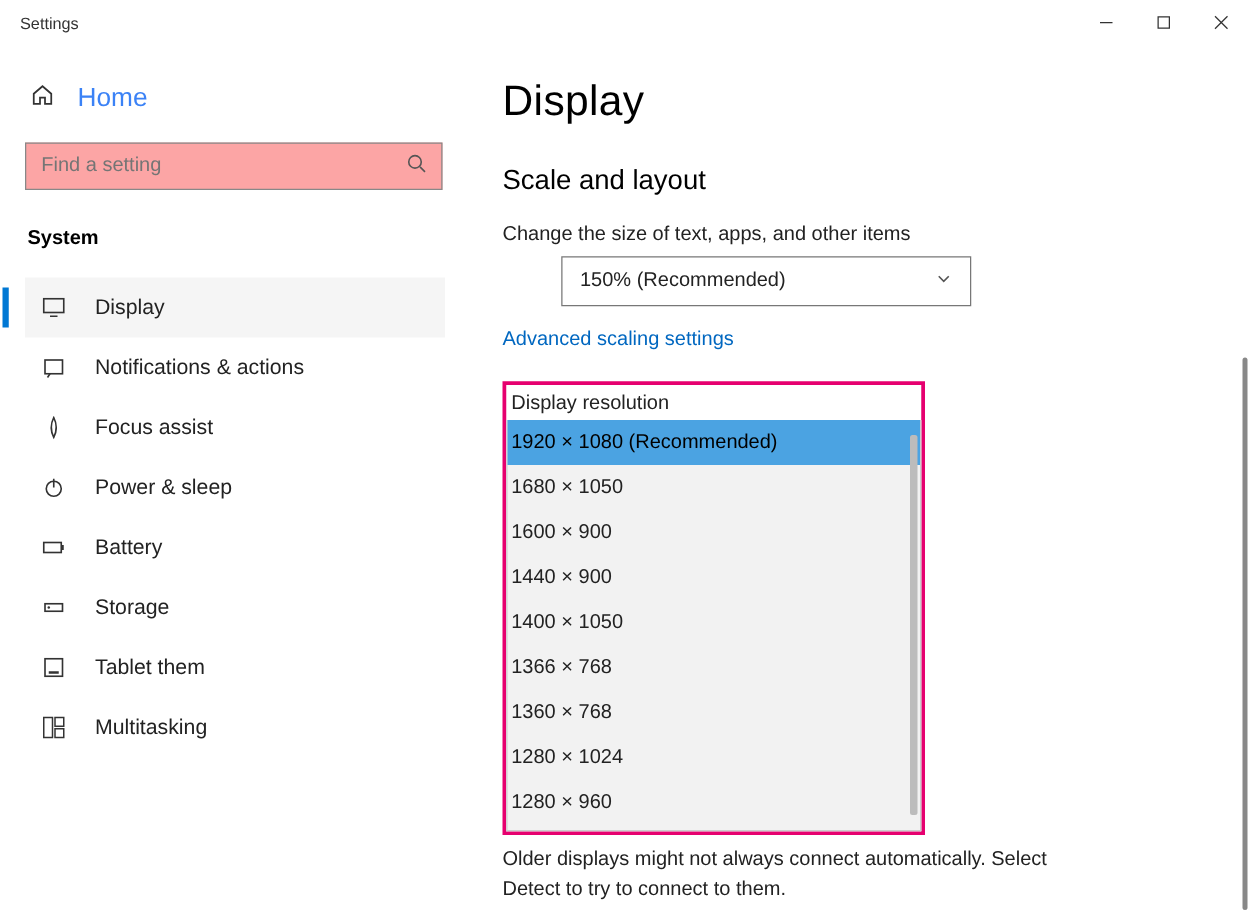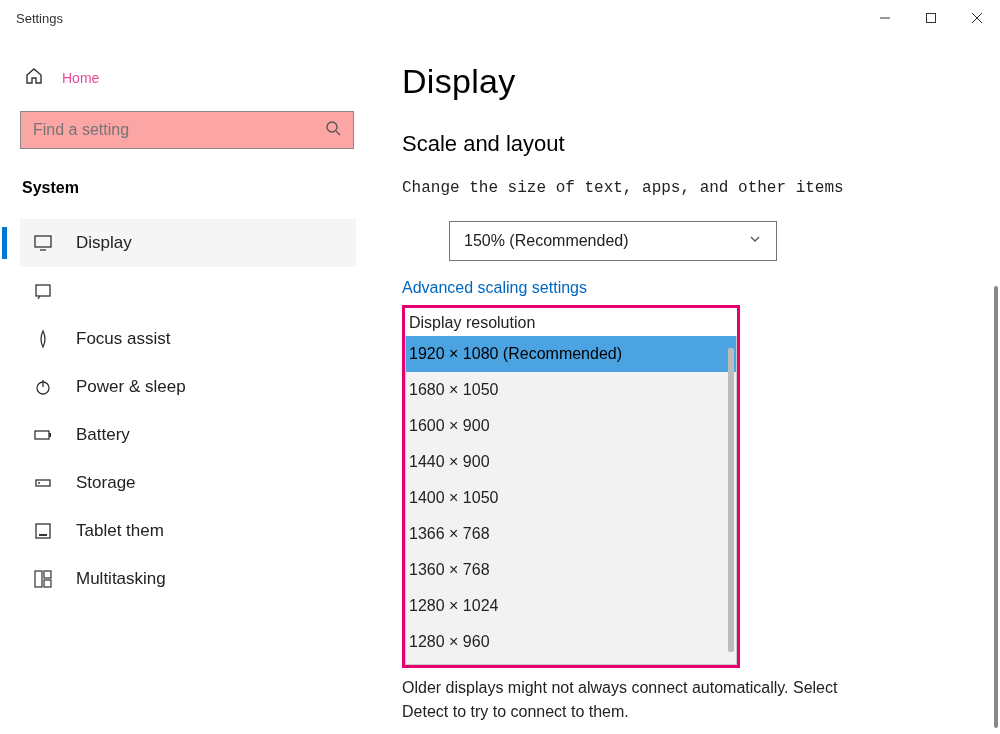--- a/index.html
+++ b/index.html
@@ -7,39 +7,39 @@
   .window { width: 100%; height: 100%; display: flex; flex-direction: column; }
   .titlebar { height: 36px; display: flex; align-items: center; padding-left: 16px; }
   .titlebar-title { font-size: 13px; color: #333; }
   .window-controls { margin-left: auto; display: flex; }
   .wc { width: 46px; height: 36px; display: flex; align-items: center; justify-content: center; color: #333; }
   .wc svg { stroke: #333; }
   .content { flex: 1; display: flex; overflow: hidden; }
   .sidebar { width: 376px; height: 100%; padding: 26px 20px 0 20px; overflow: hidden; }
   .home-row { display: flex; align-items: center; gap: 18px; margin-bottom: 18px; padding: 4px 4px; }
   .home-row .icon { width: 20px; }
-  .home-row span { font-size: 14px; color: #ec4899; }
+  .home-row span { font-size: 21px; color: #3b82f6; }
   .search-box { position: relative; width: 334px; height: 38px; border: 1px solid #888; background: #fca5a5; display: flex; align-items: center; margin-bottom: 20px; }
   .search-box input { flex: 1; border: none; outline: none; font-size: 16px; padding: 0 12px; color: #555; background: transparent; }
   .search-box .search-icon { position: absolute; right: 12px; top: 50%; transform: translateY(-50%); }
   .cat-label { font-size: 16px; font-weight: 600; padding: 10px 2px 22px 2px; }
   .nav { display: flex; flex-direction: column; }
   .nav-item { display: flex; align-items: center; gap: 22px; padding: 14px 0 14px 12px; font-size: 17px; color: #222; position: relative; }
   .nav-item.selected { background: rgba(0,0,0,0.04); }
   .nav-item.selected::before { content: ""; position: absolute; left: -18px; top: 8px; bottom: 8px; width: 5px; background: #0078d4; }
   .nav-item .nav-icon { width: 22px; display: flex; justify-content: center; }
   .nav-item span.label { flex: 1; }
 
   .main { flex: 1; padding: 26px 24px 0 26px; position: relative; overflow: hidden; }
   .page-title { font-size: 34px; font-weight: 400; margin-bottom: 30px; color: #000; letter-spacing: 0.3px; }
   .section-title { font-size: 22px; font-weight: 400; margin-bottom: 22px; color: #000; }
-  .setting-label { font-size: 16px; margin-bottom: 24px; color: #222; font-family: Liberation Mono, monospace; }
+  .setting-label { font-size: 16px; margin-bottom: 8px; color: #222; }
   .dropdown { width: 328px; height: 40px; border: 1px solid #777; display: flex; align-items: center; justify-content: space-between; padding: 0 14px; font-size: 16px; color: #222; margin-bottom: 18px; margin-left: 47px; }
   .dropdown .chev { }
-  .link { color: #0067c0; font-size: 16px; margin-bottom: 8px; display: inline-block; }
+  .link { color: #0067c0; font-size: 16px; margin-bottom: 24px; display: inline-block; }
 
   .res-box { border: 3px solid #e6006f; width: 338px; position: relative; }
   .res-label { font-size: 16px; padding: 6px 4px 4px 4px; color: #222; }
   .res-list { background: #f2f2f2; border: 1px solid #ccc; border-top: none; padding-bottom: 4px; position: relative; }
   .res-item { font-size: 16px; padding: 9px 3px; color: #222; }
   .res-item.selected { background: #4ba3e2; color: #000; }
   .res-scroll { position: absolute; right: 2px; top: 12px; bottom: 12px; width: 6px; background: #bcbcbc; border-radius: 2px; }
 
   .below-text { font-size: 16px; color: #222; margin-top: 8px; line-height: 1.5; width: 480px; }
 
@@ -104,20 +104,21 @@
             </span>
           <span class="label">Display</span>
         </div>
         <div class="nav-item">
           <span class="nav-icon">
               <svg width="20" height="20" viewBox="0 0 20 20">
                 <rect x="3" y="4" width="14" height="11" fill="none" stroke="#333" stroke-width="1.3"></rect>
                 <path d="M7 15 L5 18" stroke="#333" stroke-width="1.3"></path>
               </svg>
             </span>
+          <span class="label">Notifications &amp; actions</span>
         </div>
         <div class="nav-item">
           <span class="nav-icon">
               <svg width="20" height="20" viewBox="0 0 20 20">
                 <path d="M10 2 Q14 10 10 18 Q6 10 10 2 Z" fill="none" stroke="#333" stroke-width="1.3"></path>
               </svg>
             </span>
           <span class="label">Focus assist</span>
         </div>
         <div class="nav-item">

